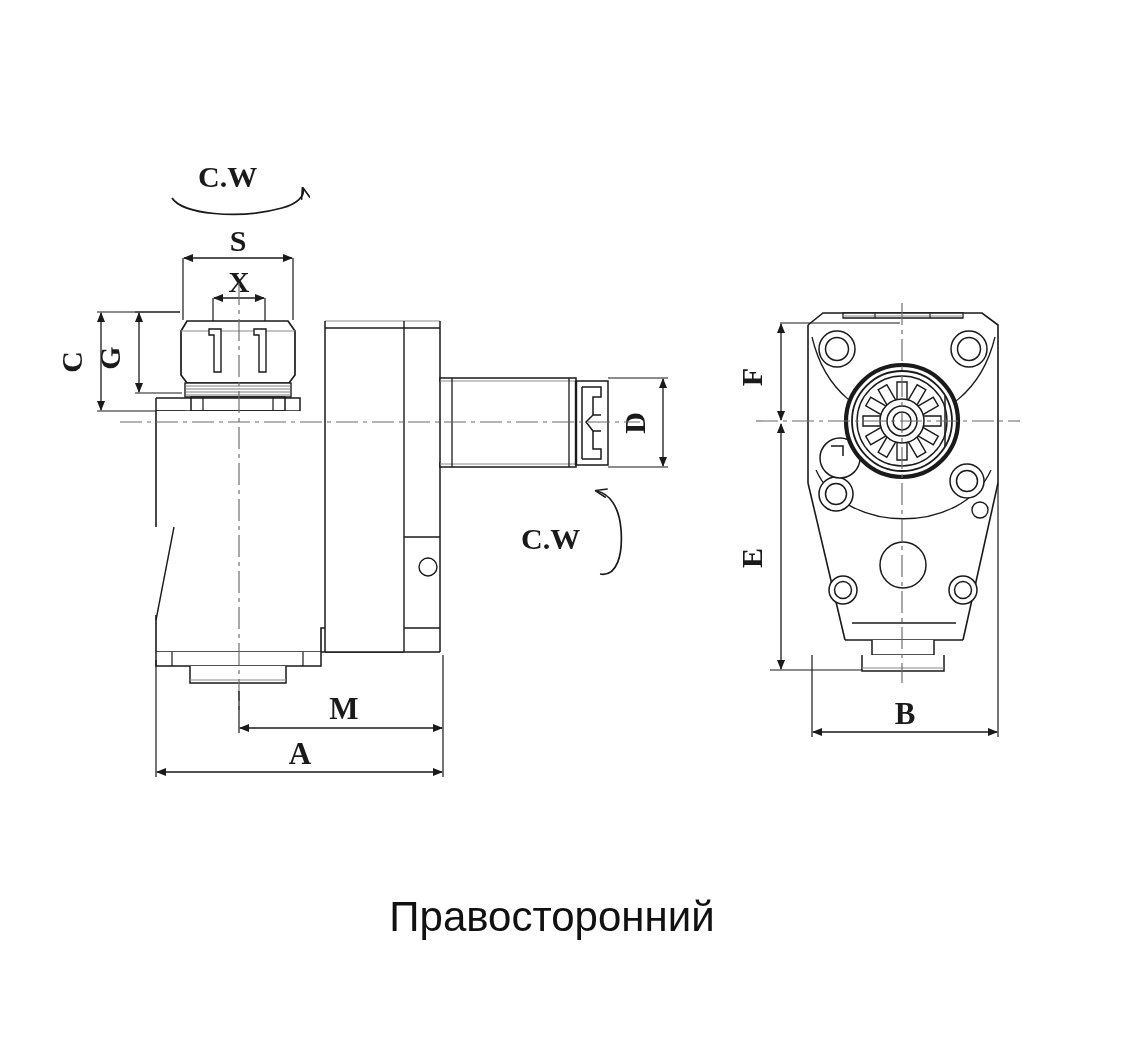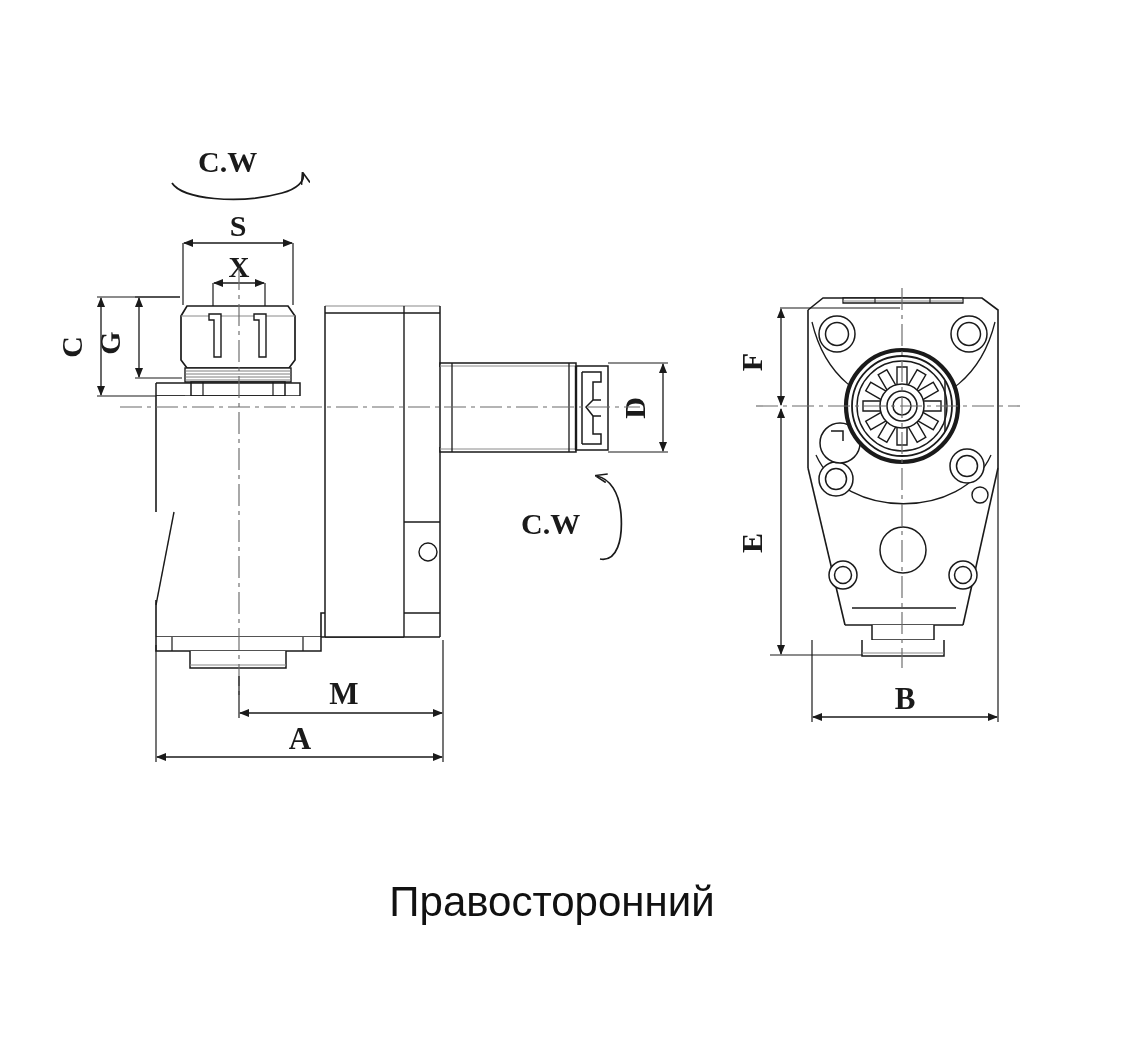--- a/index.html
+++ b/index.html
@@ -1,20 +1,20 @@
 <!DOCTYPE html>
 <html><head>
 <meta charset="utf-8">
 <style>
   html,body{margin:0;padding:0;background:#ffffff;}
   body{
     width:1142px;height:1054px;position:relative;overflow:hidden;
     font-family:"Liberation Serif", serif;
   }
-  #stage{position:absolute;inset:0;}
+  #stage{position:absolute;inset:0;margin-top:15px;}
   svg{display:block;}
   .lbl-serif{font-family:"Liberation Serif", serif;font-weight:700;}
   .lbl-sans{font-family:"Liberation Sans", sans-serif;}
 </style>
 </head>
 <body>
 
 <div id="stage">
 <svg width="1142" height="1054" viewBox="0 0 1142 1054" shape-rendering="geometricPrecision">
 

